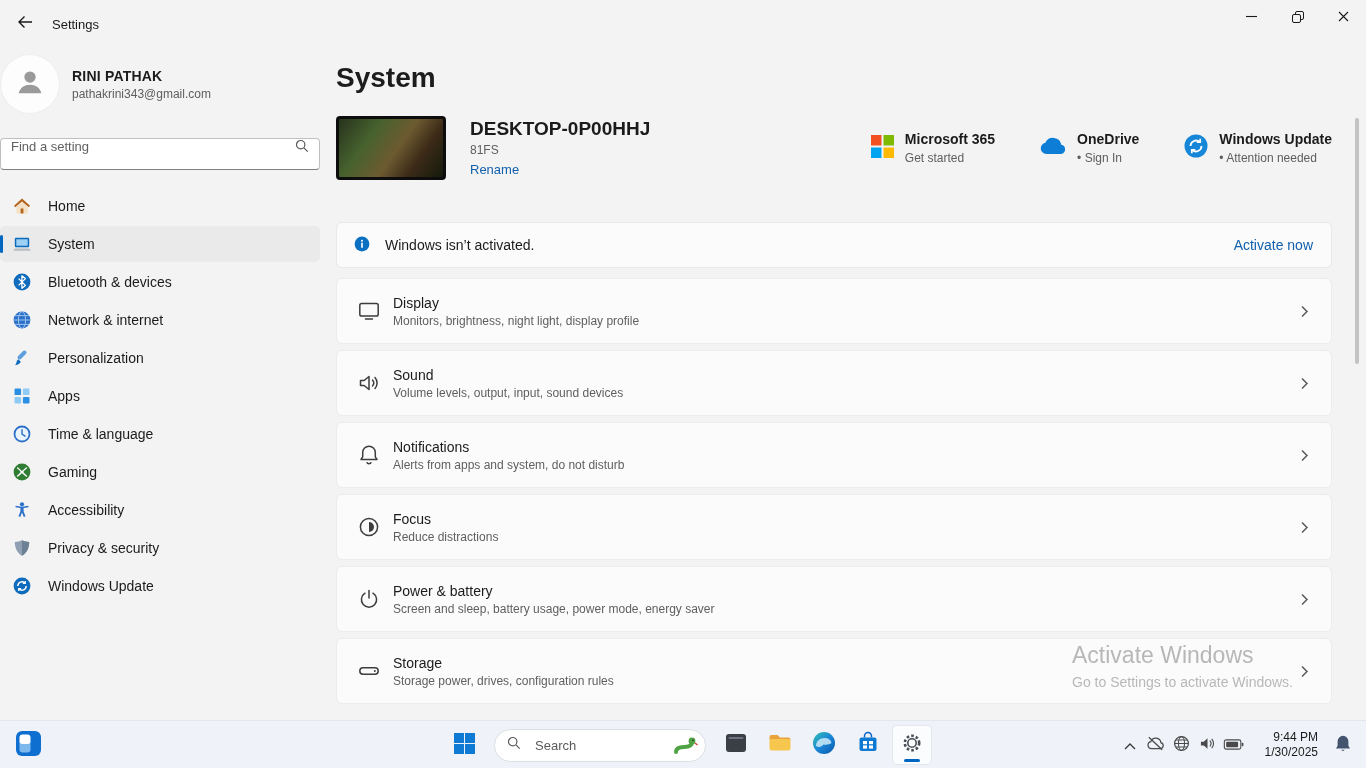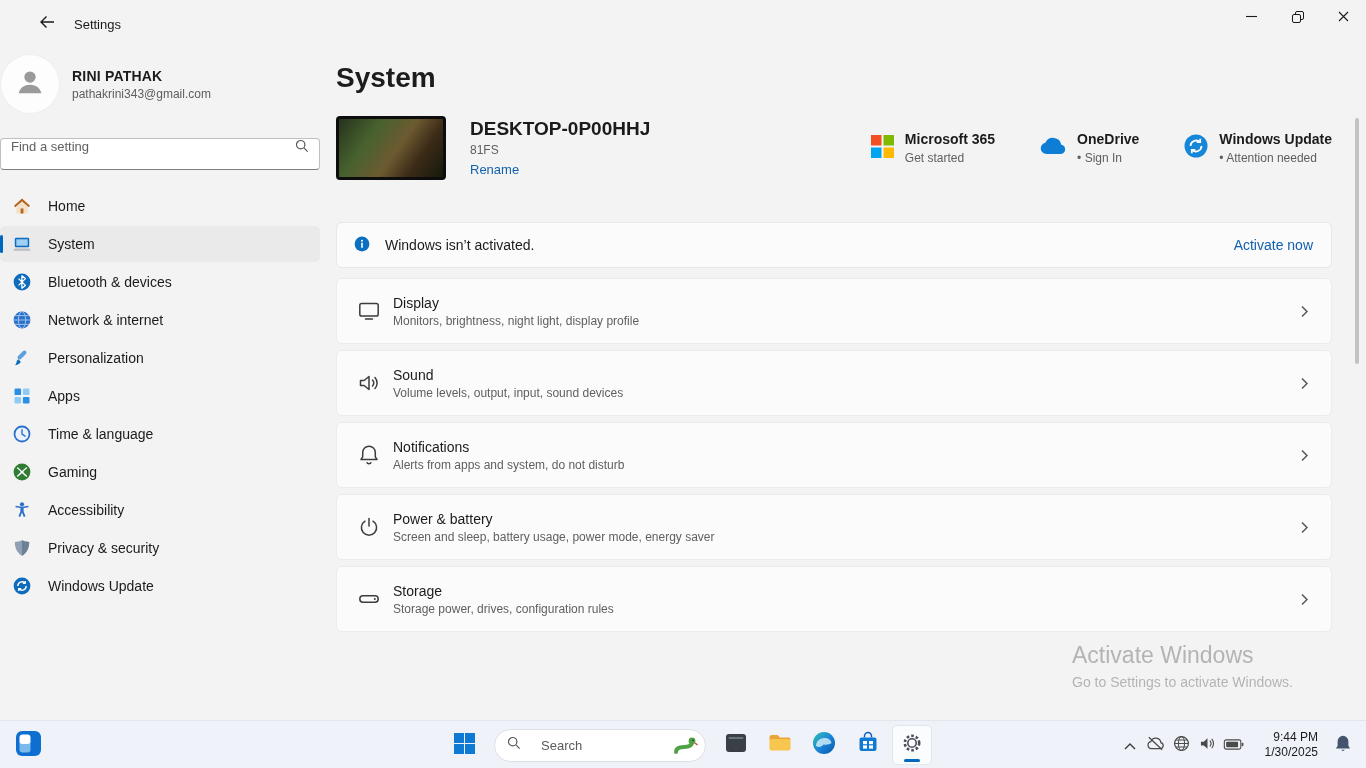--- a/index.html
+++ b/index.html
@@ -2,21 +2,21 @@
 <html><head>
 <meta charset="utf-8">
 <style>
   * { margin:0; padding:0; box-sizing:border-box; }
   html,body { width:1366px; height:768px; overflow:hidden; }
   body { font-family:"Liberation Sans","DejaVu Sans",sans-serif; background:#f3f3f3; color:#1b1b1b; }
   button { background:none; border:0; padding:0; font:inherit; cursor:pointer; }
   .screen { position:relative; width:1366px; height:768px; background:#f3f3f3; overflow:hidden; }
 
   
-  .titlebar { position:absolute; top:0; left:0; right:0; height:48px; display:flex; align-items:center;padding-left:22px; }
+  .titlebar { position:absolute; top:0; left:0; right:0; height:48px; display:flex; align-items:center; }
   .back-btn { width:34px; height:30px; margin-left:8px; display:flex; align-items:center; justify-content:center; border-radius:4px; }
   .app-title { font-size:13px; margin-left:10px; color:#1a1a1a; }
   .win-controls { position:absolute; top:0; right:0; display:flex; }
   .win-btn { width:46px; height:34px; display:flex; align-items:center; justify-content:center; }
   .restore-glyph { position:relative; width:9px; height:9px; }
   .restore-glyph .r-back { position:absolute; top:-2px; left:2px; width:9px; height:9px; border:1px solid #1a1a1a; border-radius:2px; }
   .restore-glyph .r-front { position:absolute; top:1px; left:-1px; width:9px; height:9px; border:1px solid #1a1a1a; border-radius:2px; background:#f3f3f3; }
 
   
   .sidebar { position:absolute; top:48px; left:0; width:320px; bottom:48px; padding:2px 0 0; }
@@ -69,21 +69,21 @@
   .content-scrollbar { position:absolute; right:7px; top:118px; width:4px; height:246px; background:#9a9a9a; border-radius:2px; opacity:.55; z-index:6; }
 
   
   .taskbar { position:absolute; left:0; right:0; bottom:0; height:48px; background:#eff3f9; border-top:1px solid #e2e6ed; }
   .tb-left { position:absolute; left:14px; top:10px; width:28px; height:28px; display:flex; align-items:center; justify-content:center; }
   .tb-center { position:absolute; left:444px; top:4px; height:40px; display:flex; align-items:center; gap:4px; }
   .tb-btn { width:40px; height:40px; border-radius:5px; display:flex; align-items:center; justify-content:center; position:relative; }
   .tb-btn.active { background:#fbfcfe; border:1px solid #e3e6ec; }
   .tb-btn.active::after { content:""; position:absolute; bottom:2px; left:50%; transform:translateX(-50%); width:16px; height:3px; border-radius:2px; background:#0067c0; }
   .tb-search { width:212px; height:33px; border-radius:17px; background:#fff; border:1px solid #dcdfe4;
-    display:flex; align-items:center; padding:0 6px 0 12px; gap:20px; margin:0 6px; cursor:pointer; }
+    display:flex; align-items:center; padding:0 6px 0 12px; gap:14px; margin:0 6px; cursor:pointer; }
   .tb-search-text { font-size:13px; color:#5a5a5a; }
   .tb-search .doodle { margin-left:auto; display:flex; }
   .tb-right { position:absolute; right:6px; top:0; height:48px; display:flex; align-items:center; }
   .tray-btn { height:40px; display:flex; align-items:center; justify-content:center; border-radius:5px; }
   .tray-btn.narrow { width:24px; }
   .tray-btn.icon { width:26px; }
   .clock { text-align:right; font-size:12px; line-height:15px; margin:0 8px 0 10px; min-width:62px; cursor:pointer; }
   .bell-btn { width:34px; height:40px; display:flex; align-items:center; justify-content:center; }
 </style>
 </head>
@@ -354,20 +354,37 @@
         </div>
         <span class="chev">
             <svg width="13" height="13" viewBox="0 0 13 13">
               <path d="M4 1.5l5 5-5 5" fill="none" stroke="#595959" stroke-width="1.5"></path>
             </svg>
           </span>
       </div>
       <div class="card">
         <span class="card-icon">
             <svg width="24" height="24" viewBox="0 0 24 24">
+              <circle cx="12" cy="12" r="8.6" fill="none" stroke="#3d3d3d" stroke-width="1.5"></circle>
+              <path d="M12 7a5 5 0 0 1 0 10z" fill="#3d3d3d"></path>
+            </svg>
+          </span>
+        <div class="card-text">
+          <div class="card-title">Focus</div>
+          <div class="card-sub">Reduce distractions</div>
+        </div>
+        <span class="chev">
+            <svg width="13" height="13" viewBox="0 0 13 13">
+              <path d="M4 1.5l5 5-5 5" fill="none" stroke="#595959" stroke-width="1.5"></path>
+            </svg>
+          </span>
+      </div>
+      <div class="card">
+        <span class="card-icon">
+            <svg width="24" height="24" viewBox="0 0 24 24">
               <path d="M12 3.5V11" stroke="#3d3d3d" stroke-width="1.5" stroke-linecap="round"></path>
               <path d="M8 6.2a7.6 7.6 0 1 0 8 0" fill="none" stroke="#3d3d3d" stroke-width="1.5" stroke-linecap="round"></path>
             </svg>
           </span>
         <div class="card-text">
           <div class="card-title">Power &amp; battery</div>
           <div class="card-sub">Screen and sleep, battery usage, power mode, energy saver</div>
         </div>
         <span class="chev">
             <svg width="13" height="13" viewBox="0 0 13 13">

